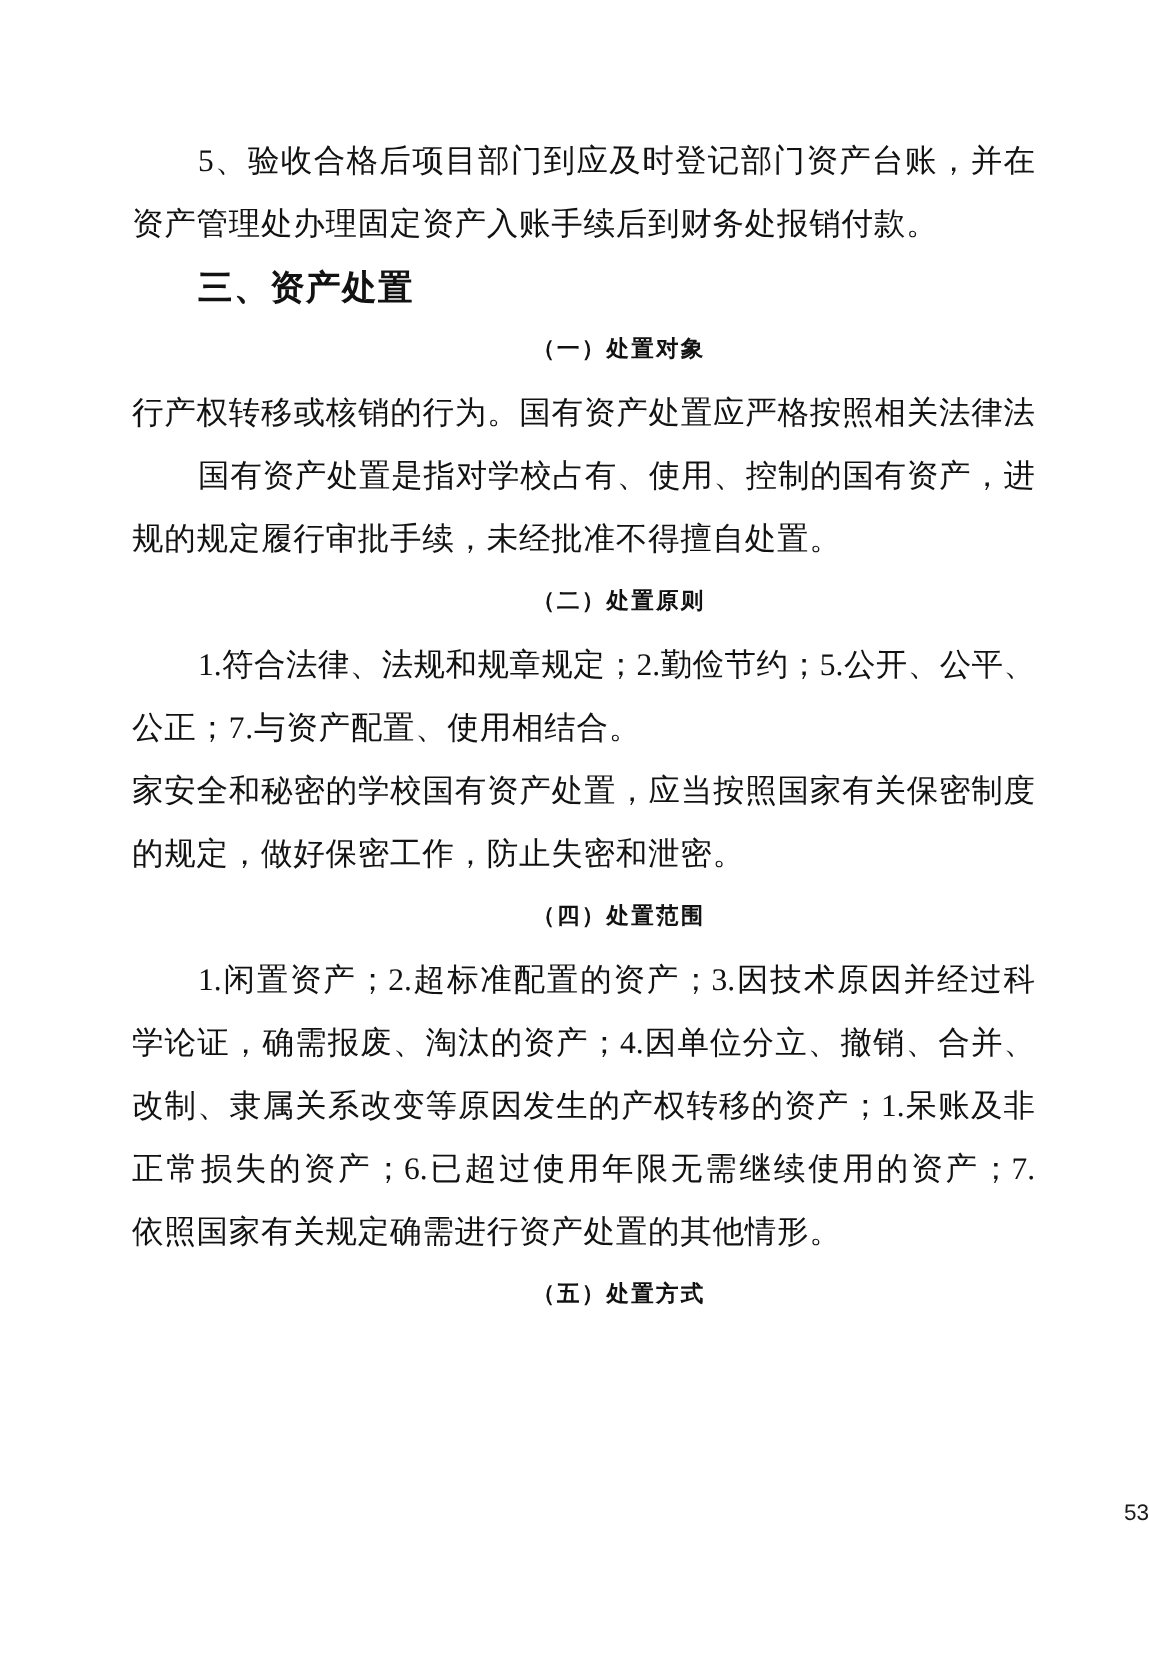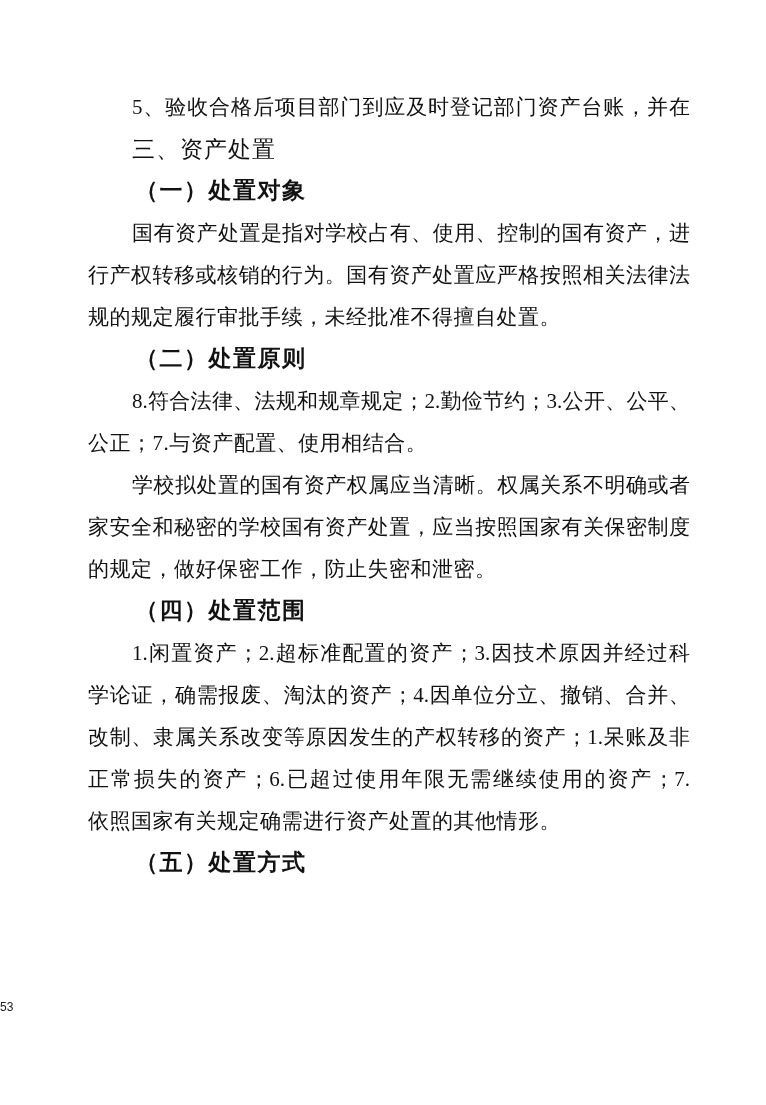--- a/index.html
+++ b/index.html
@@ -34,57 +34,58 @@
     white-space: normal;
     text-align: justify;
     text-align-last: justify;
     letter-spacing: 0px;
   }
   .ln.ind {
     padding-left: 44px;
   }
   .ln.h1 {
     font-family: "Liberation Sans", "DejaVu Sans", sans-serif;
-    font-weight: normal;
+    font-weight: bold;
     font-size: 23px;
     letter-spacing: 1px;
   }
   .ln.h2 {
     font-family: "Liberation Serif", "DejaVu Serif", serif;
     font-weight: bold;
-    font-size: 23px;
+    font-size: 15px;
     letter-spacing: 1.5px;
     padding-left: 47px;
+    text-align: center;
   }
   .footer {
     position: absolute;
     left: 0;
     top: 1000px;
     width: 100%;
-    text-align: left;
+    text-align: right;
     font-family: "Liberation Sans", "DejaVu Sans", sans-serif;
-    font-size: 12px;
+    font-size: 15px;
     color: #1a1a1a;
   }
 </style>
 </head>
 <body>
 
 <div class="page">
   <div class="content">
     <div class="ln ind fill">5、验收合格后项目部门到应及时登记部门资产台账，并在</div>
+    <div class="ln">资产管理处办理固定资产入账手续后到财务处报销付款。</div>
     <div class="ln h1 ind">三、资产处置</div>
     <div class="ln h2">（一）处置对象</div>
+    <div class="ln fill">行产权转移或核销的行为。国有资产处置应严格按照相关法律法</div>
     <div class="ln ind fill">国有资产处置是指对学校占有、使用、控制的国有资产，进</div>
-    <div class="ln fill">行产权转移或核销的行为。国有资产处置应严格按照相关法律法</div>
     <div class="ln">规的规定履行审批手续，未经批准不得擅自处置。</div>
     <div class="ln h2">（二）处置原则</div>
-    <div class="ln ind fill">8.符合法律、法规和规章规定；2.勤俭节约；3.公开、公平、</div>
+    <div class="ln ind fill">1.符合法律、法规和规章规定；2.勤俭节约；5.公开、公平、</div>
     <div class="ln">公正；7.与资产配置、使用相结合。</div>
-    <div class="ln ind fill">学校拟处置的国有资产权属应当清晰。权属关系不明确或者</div>
     <div class="ln fill">家安全和秘密的学校国有资产处置，应当按照国家有关保密制度</div>
     <div class="ln">的规定，做好保密工作，防止失密和泄密。</div>
     <div class="ln h2">（四）处置范围</div>
     <div class="ln ind fill">1.闲置资产；2.超标准配置的资产；3.因技术原因并经过科</div>
     <div class="ln fill">学论证，确需报废、淘汰的资产；4.因单位分立、撤销、合并、</div>
     <div class="ln fill">改制、隶属关系改变等原因发生的产权转移的资产；1.呆账及非</div>
     <div class="ln fill">正常损失的资产；6.已超过使用年限无需继续使用的资产；7.</div>
     <div class="ln">依照国家有关规定确需进行资产处置的其他情形。</div>
     <div class="ln h2">（五）处置方式</div>
   </div>

